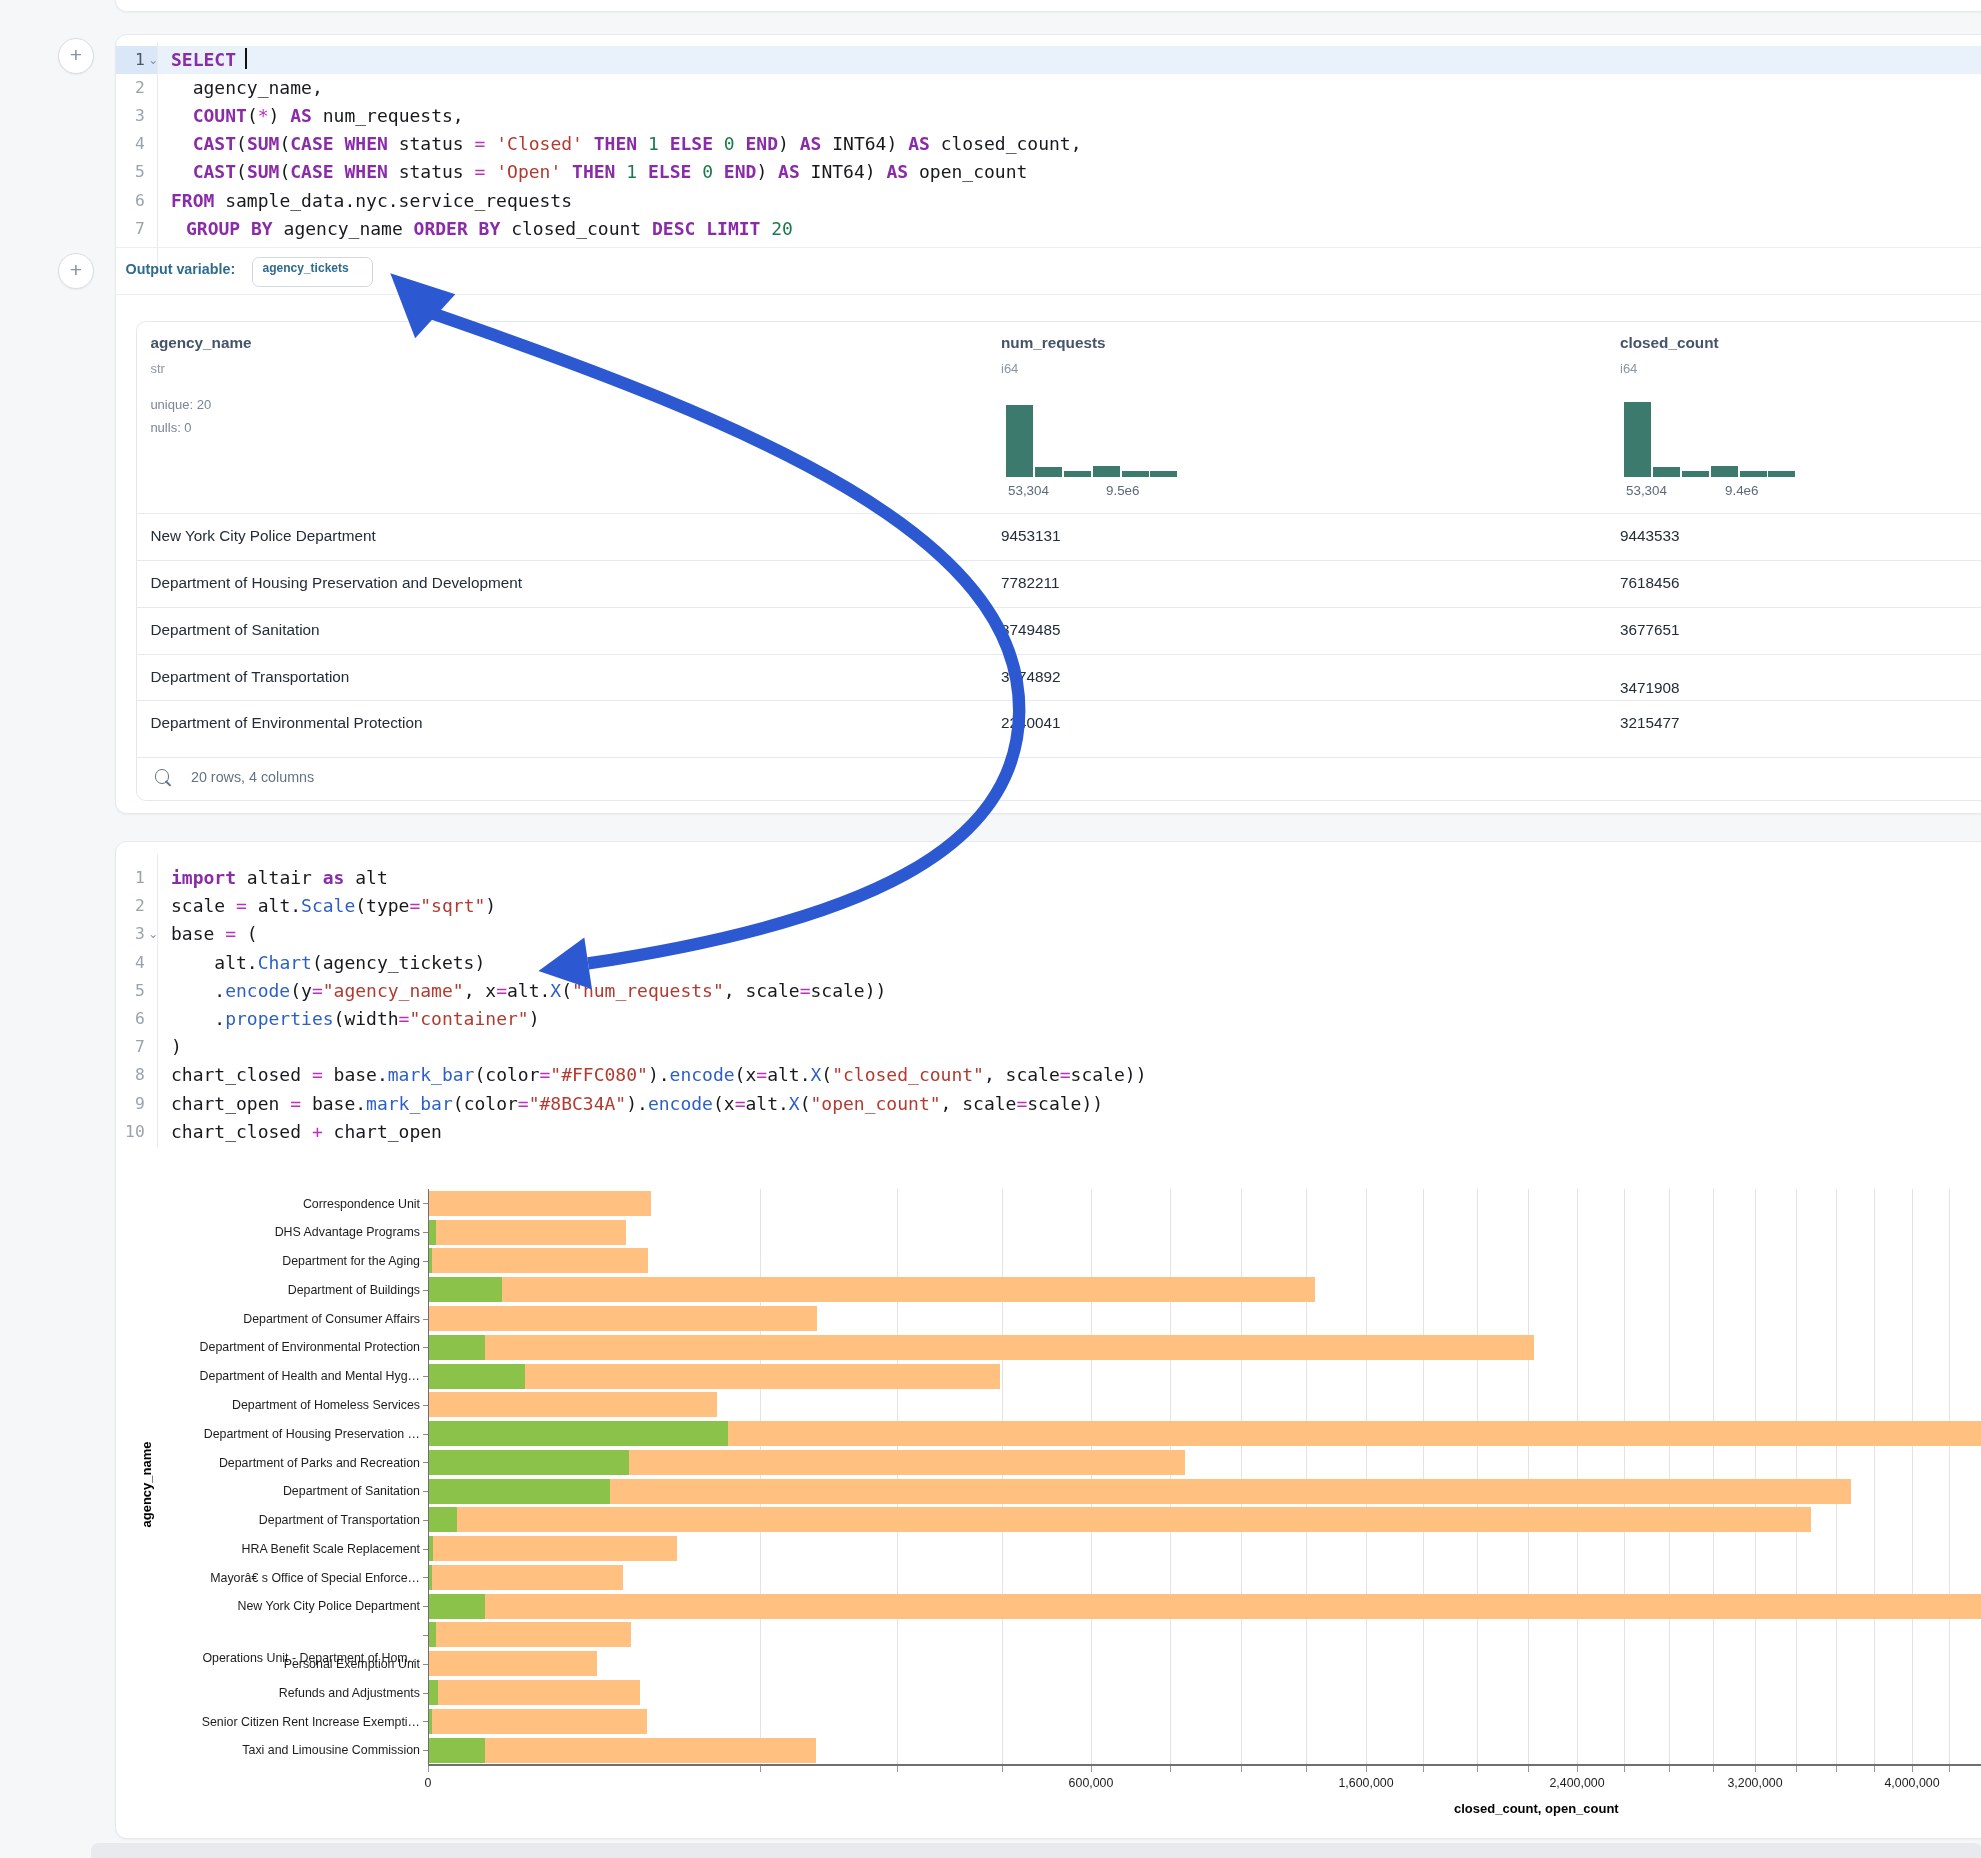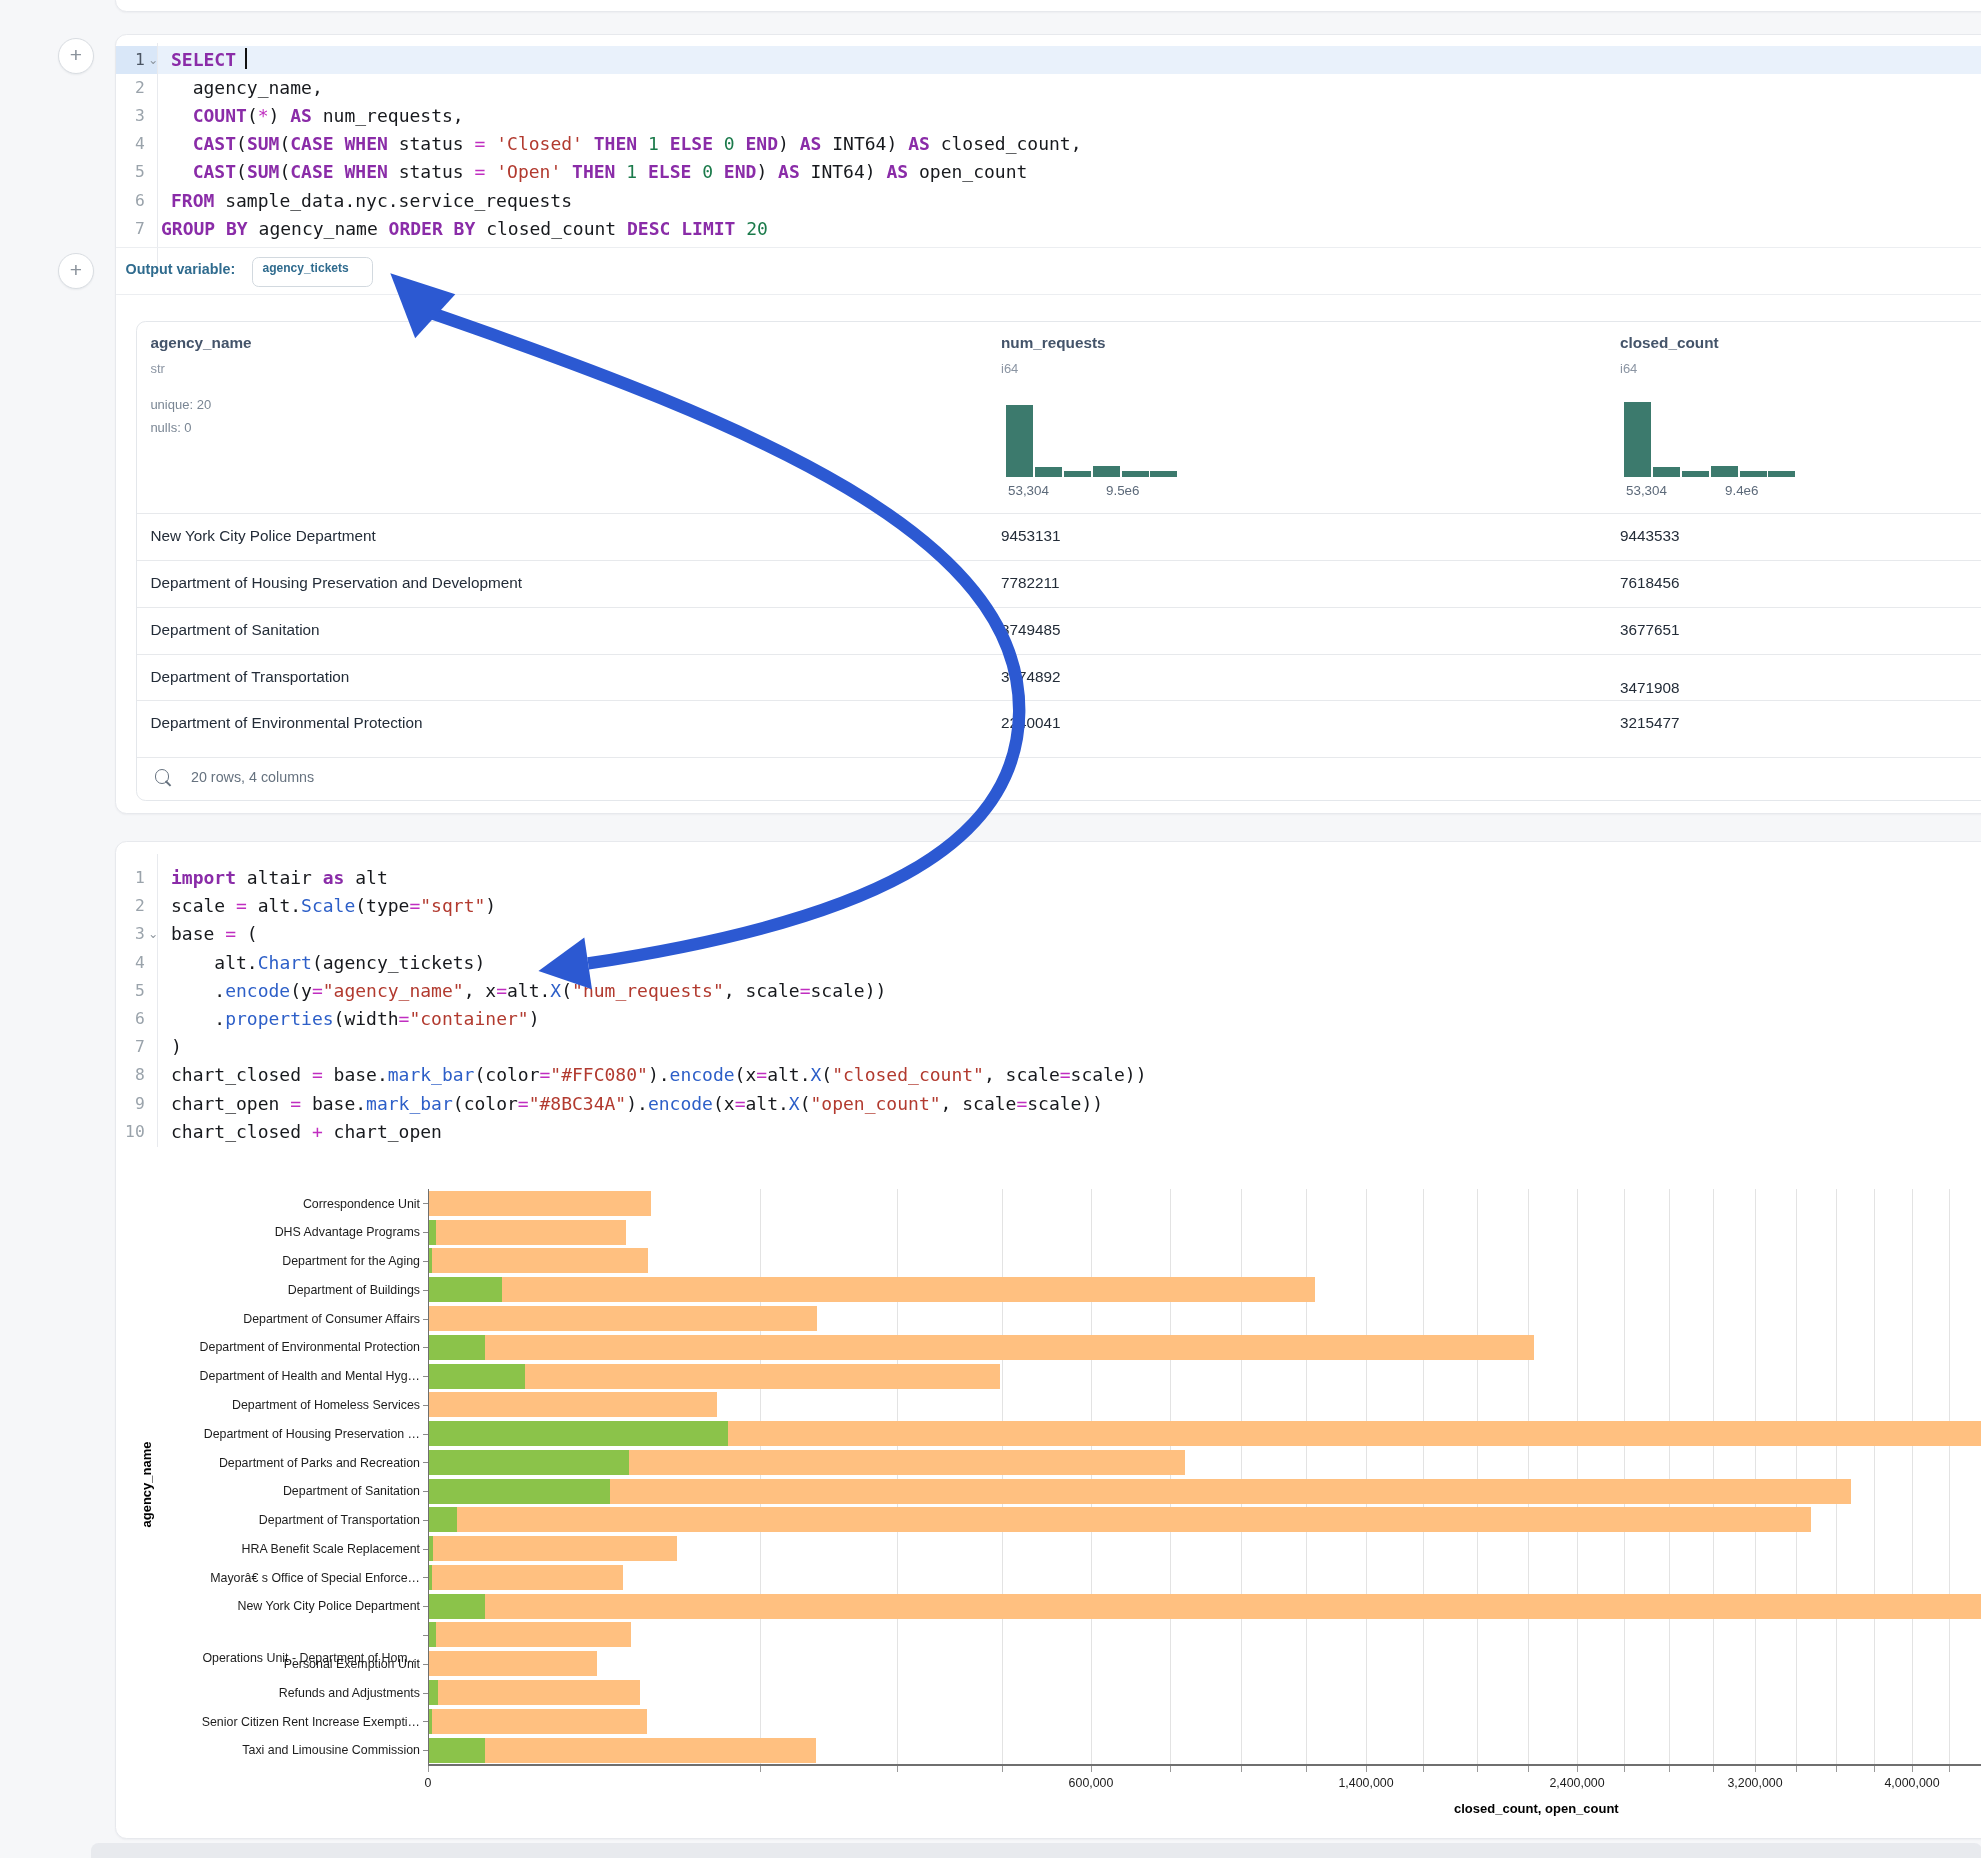--- a/index.html
+++ b/index.html
@@ -67,21 +67,21 @@
         <div class="mono abs" style="left: 55px; top: 39px;"><span class="tok-p">  agency_name,</span></div>
         <div class="gutter-num" style="left: -3.8px; top: 67px;">3</div>
         <div class="mono abs" style="left: 55px; top: 67px;"><span class="tok-p">  </span><span class="tok-k">COUNT</span><span class="tok-p">(</span><span class="tok-o">*</span><span class="tok-p">) </span><span class="tok-k">AS</span><span class="tok-p"> num_requests,</span></div>
         <div class="gutter-num" style="left: -3.8px; top: 95px;">4</div>
         <div class="mono abs" style="left: 55px; top: 95px;"><span class="tok-p">  </span><span class="tok-k">CAST</span><span class="tok-p">(</span><span class="tok-k">SUM</span><span class="tok-p">(</span><span class="tok-k">CASE</span><span class="tok-p"> </span><span class="tok-k">WHEN</span><span class="tok-p"> status </span><span class="tok-o">=</span><span class="tok-p"> </span><span class="tok-s">'Closed'</span><span class="tok-p"> </span><span class="tok-k">THEN</span><span class="tok-p"> </span><span class="tok-n">1</span><span class="tok-p"> </span><span class="tok-k">ELSE</span><span class="tok-p"> </span><span class="tok-n">0</span><span class="tok-p"> </span><span class="tok-k">END</span><span class="tok-p">) </span><span class="tok-k">AS</span><span class="tok-p"> INT64) </span><span class="tok-k">AS</span><span class="tok-p"> closed_count,</span></div>
         <div class="gutter-num" style="left: -3.8px; top: 123px;">5</div>
         <div class="mono abs" style="left: 55px; top: 123px;"><span class="tok-p">  </span><span class="tok-k">CAST</span><span class="tok-p">(</span><span class="tok-k">SUM</span><span class="tok-p">(</span><span class="tok-k">CASE</span><span class="tok-p"> </span><span class="tok-k">WHEN</span><span class="tok-p"> status </span><span class="tok-o">=</span><span class="tok-p"> </span><span class="tok-s">'Open'</span><span class="tok-p"> </span><span class="tok-k">THEN</span><span class="tok-p"> </span><span class="tok-n">1</span><span class="tok-p"> </span><span class="tok-k">ELSE</span><span class="tok-p"> </span><span class="tok-n">0</span><span class="tok-p"> </span><span class="tok-k">END</span><span class="tok-p">) </span><span class="tok-k">AS</span><span class="tok-p"> INT64) </span><span class="tok-k">AS</span><span class="tok-p"> open_count</span></div>
         <div class="gutter-num" style="left: -3.8px; top: 152px;">6</div>
         <div class="mono abs" style="left: 55px; top: 152px;"><span class="tok-k">FROM</span><span class="tok-p"> sample_data.nyc.service_requests</span></div>
         <div class="gutter-num" style="left: -3.8px; top: 180px;">7</div>
-        <div class="mono abs" style="left: 45px; top: 180px;"><span class="tok-k">GROUP BY</span><span class="tok-p"> agency_name </span><span class="tok-k">ORDER BY</span><span class="tok-p"> closed_count </span><span class="tok-k">DESC</span><span class="tok-p"> </span><span class="tok-k">LIMIT</span><span class="tok-p"> </span><span class="tok-n">20</span></div>
+        <div class="mono abs" style="left: 70px; top: 180px;"><span class="tok-k">GROUP BY</span><span class="tok-p"> agency_name </span><span class="tok-k">ORDER BY</span><span class="tok-p"> closed_count </span><span class="tok-k">DESC</span><span class="tok-p"> </span><span class="tok-k">LIMIT</span><span class="tok-p"> </span><span class="tok-n">20</span></div>
       </div>
     <div class="abs" style="left:41px;top:7.6px;width:1px;height:233px;background:#e8eaee;"></div>
     <div class="hline" style="left:0;top:212px;width:100%;"></div>
 
     <div class="abs" style="left:0;top:213px;width:100%;height:46px;">
       <div class="abs" style="left:9.6px;top:13.4px;font-size:14.3px;font-weight:bold;color:#2f6b8e;">Output variable:</div>
       <div class="badge" style="left:136px;top:8.6px;width:119px;">
         <span>agency_tickets</span>
       </div>
     </div>
@@ -301,21 +301,21 @@
         <div class="xtick" style="left:1553px;top:599px;"></div>
         <div class="xtick" style="left:1597px;top:599px;"></div>
         <div class="xtick" style="left:1639px;top:599px;"></div>
         <div class="xtick" style="left:1680px;top:599px;"></div>
         <div class="xtick" style="left:1720px;top:599px;"></div>
         <div class="xtick" style="left:1758px;top:599px;"></div>
         <div class="xtick" style="left:1796px;top:599px;"></div>
         <div class="xtick" style="left:1833px;top:599px;"></div>
         <div class="xlab" style="left:312px;top:609px;">0</div>
         <div class="xlab" style="left:975px;top:609px;">600,000</div>
-        <div class="xlab" style="left:1250px;top:609px;">1,400,000</div>
+        <div class="xlab" style="left:1250px;top:609px;">1,600,000</div>
         <div class="xlab" style="left:1461px;top:609px;">2,400,000</div>
         <div class="xlab" style="left:1639px;top:609px;">3,200,000</div>
         <div class="xlab" style="left:1796px;top:609px;">4,000,000</div>
         <div class="abs" style="left:1338px;top:634px;font-size:13px;font-weight:bold;color:#000;">closed_count, open_count</div>
         <div class="abs" style="left:-27px;top:310px;font-size:13px;font-weight:bold;color:#000;transform:rotate(-90deg);width:115px;text-align:center;">agency_name</div>
       </div>
   </div>
 
   <div class="abs" style="left:91px;top:1843px;width:1891px;height:19px;background:#e8eaee;border-radius:7.6px 7.6px 0 0;"></div>
 

